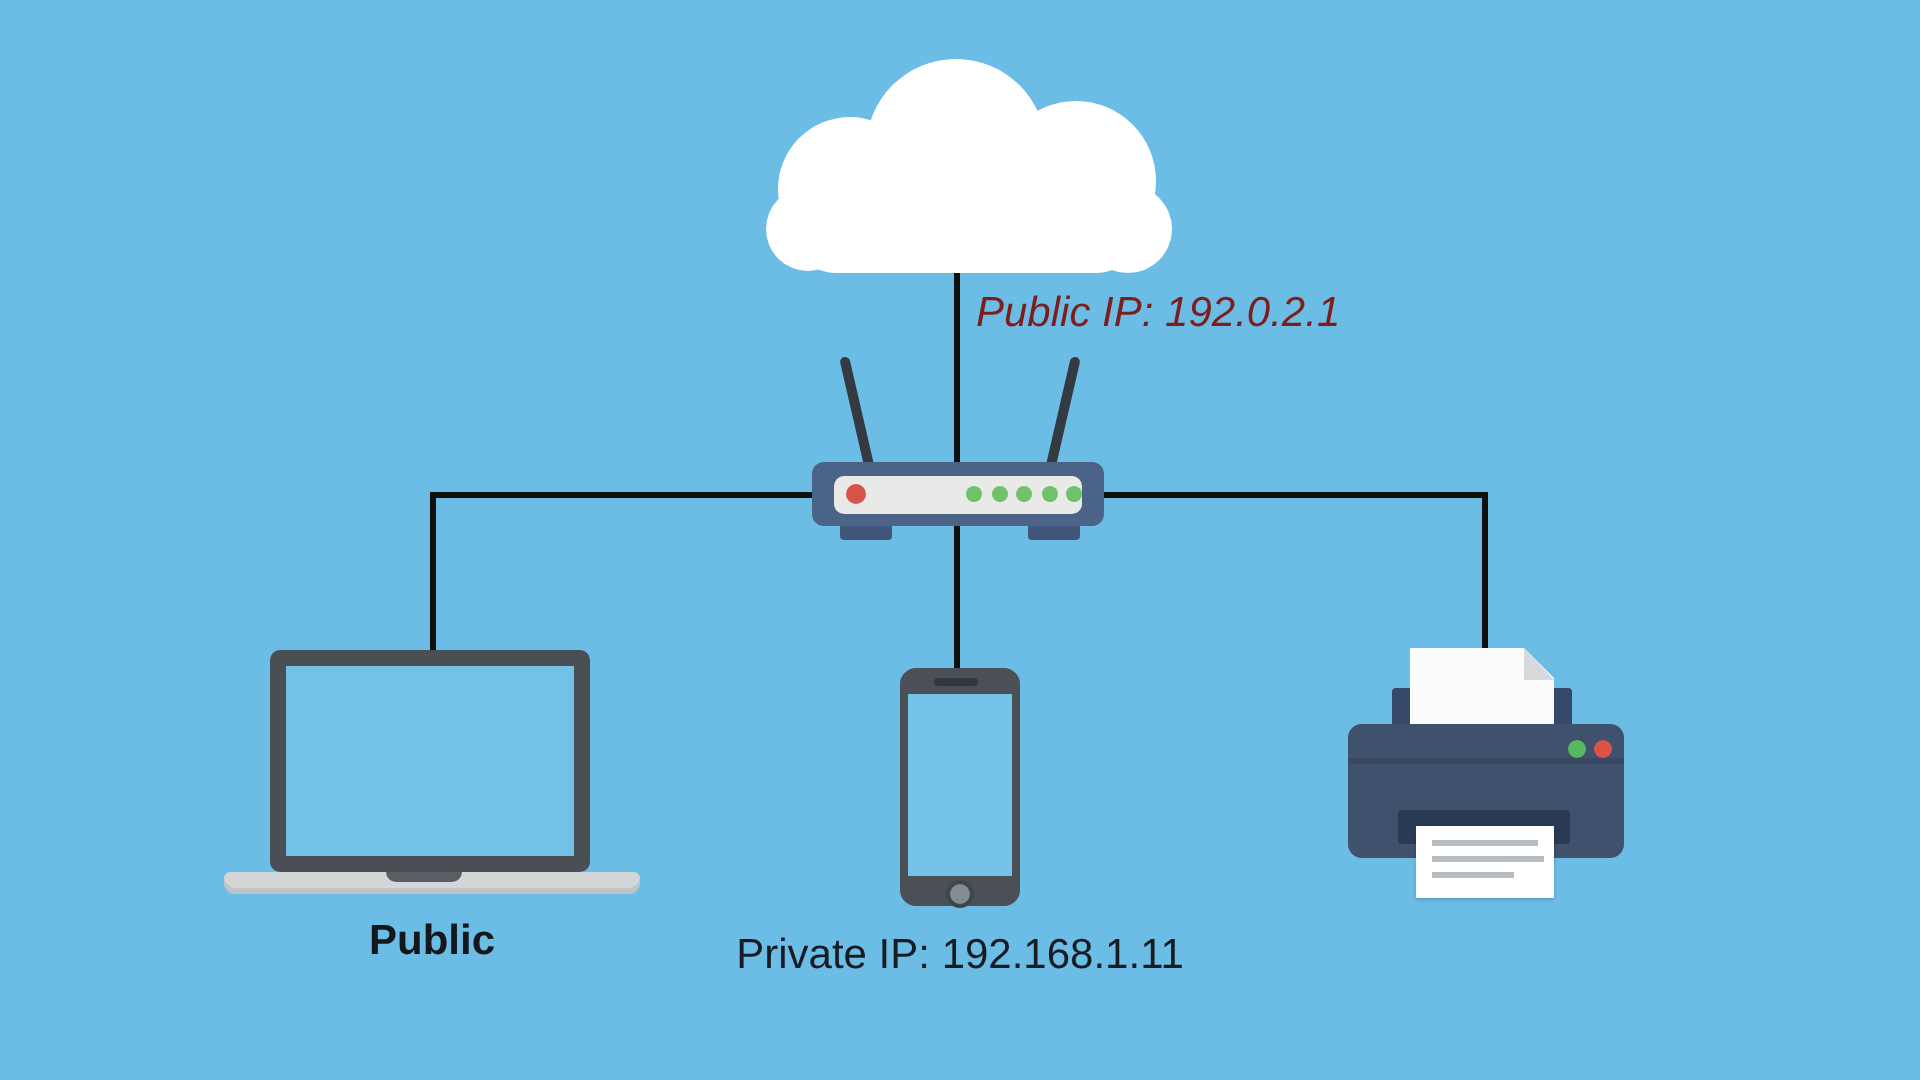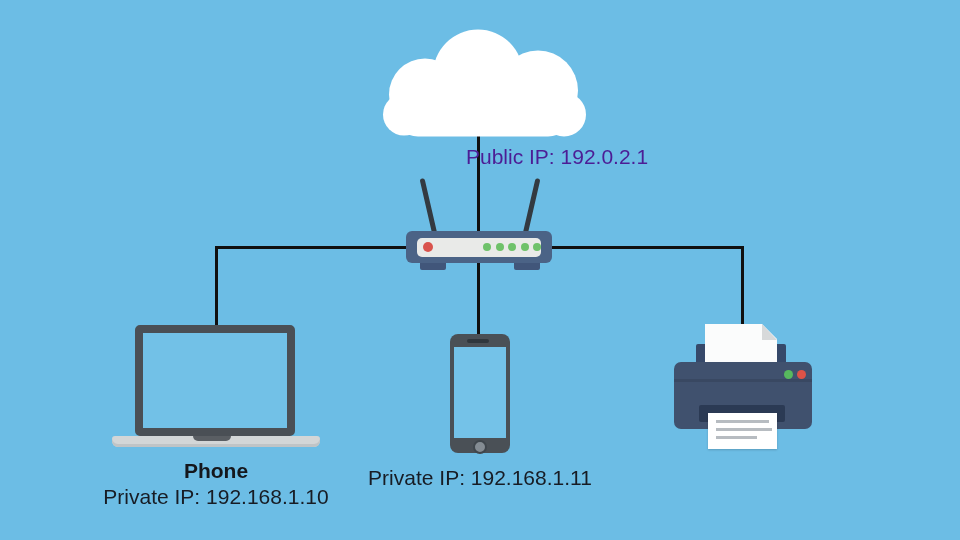--- a/index.html
+++ b/index.html
@@ -17,21 +17,21 @@
   #wire-cloud{left:477px;top:128px;height:107px;}
   #wire-left-h{left:216px;top:246px;width:195px;}
   #wire-right-h{left:551px;top:246px;width:193px;}
   #wire-left-v{left:215px;top:246px;height:82px;}
   #wire-right-v{left:741px;top:246px;height:80px;}
   #wire-phone{left:477px;top:262px;height:78px;}
   
   .cloud-svg{left:380px;top:25px;width:206px;height:117px;z-index:2;}
   .internet-label{left:379px;top:84px;width:200px;text-align:center;
     font-size:26px;font-weight:bold;letter-spacing:.5px;z-index:3;color:#131519;}
-  .public-ip{left:466px;top:145px;font-size:21px;z-index:3;color:#4c1d95;}
+  .public-ip{left:488px;top:145px;font-size:21px;z-index:3;color:#7f1d1d;font-style:italic;}
   
   .antenna{width:5px;height:60px;background:#333a41;border-radius:3px;z-index:2;}
   #antenna-left{left:433px;top:177px;transform:rotate(-13deg);transform-origin:50% 100%;}
   #antenna-right{left:522px;top:177px;transform:rotate(13deg);transform-origin:50% 100%;}
   .router-foot{width:26px;height:12px;background:#41567a;border-radius:2px;top:258px;z-index:2;}
   #foot-left{left:420px;} #foot-right{left:514px;}
   .router-body{left:406px;top:231px;width:146px;height:32px;background:#4b6386;border-radius:6px;z-index:3;}
   .router-panel{left:417px;top:238px;width:124px;height:19px;background:#e9eae8;border-radius:5px;z-index:4;}
   .led{border-radius:50%;z-index:5;}
   #led-red{left:423px;top:242px;width:10px;height:10px;background:#d9534c;}
@@ -136,19 +136,18 @@
     <div class="abs printer-seam"></div>
     <div class="printer-led" id="printer-led-green"></div>
     <div class="printer-led" id="printer-led-red"></div>
     <div class="abs printer-slot"></div>
     <div class="abs printer-outpage"></div>
     <div class="pline" id="pline1"></div>
     <div class="pline" id="pline2"></div>
     <div class="pline" id="pline3"></div>
   </div>
 
-  <div class="dev-name" id="laptop-name">Phone</div>
-  <div class="dev-ip" id="laptop-ip">Private IP: 192.168.1.10</div>
+  <div class="dev-name" id="laptop-name">Public</div>
 
   <div class="dev-ip" id="phone-ip">Private IP: 192.168.1.11</div>
 
 
 </div>
 
 </body></html>

